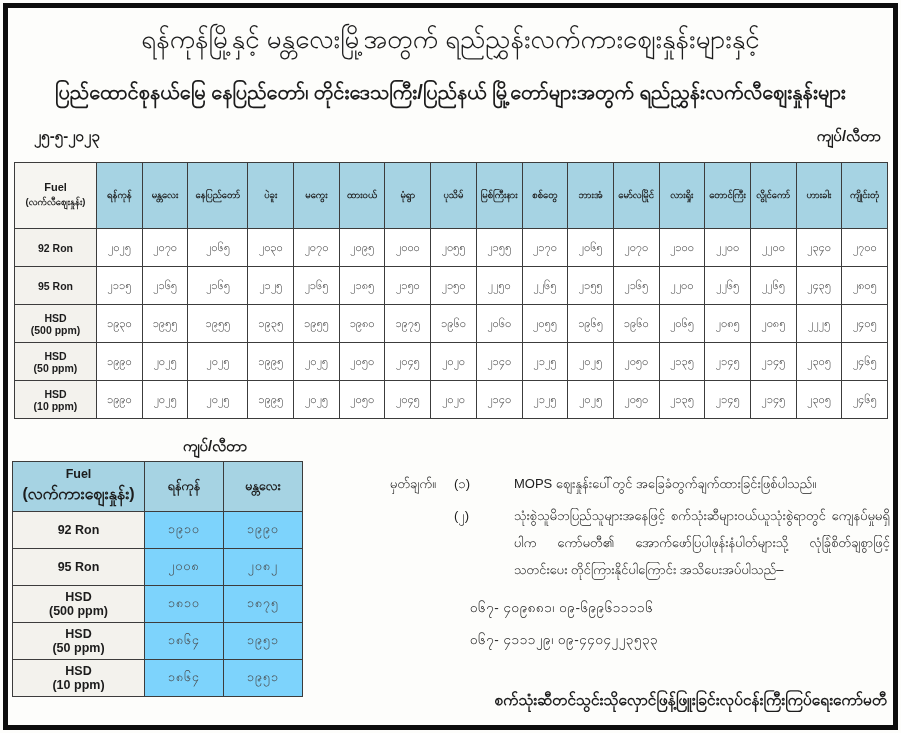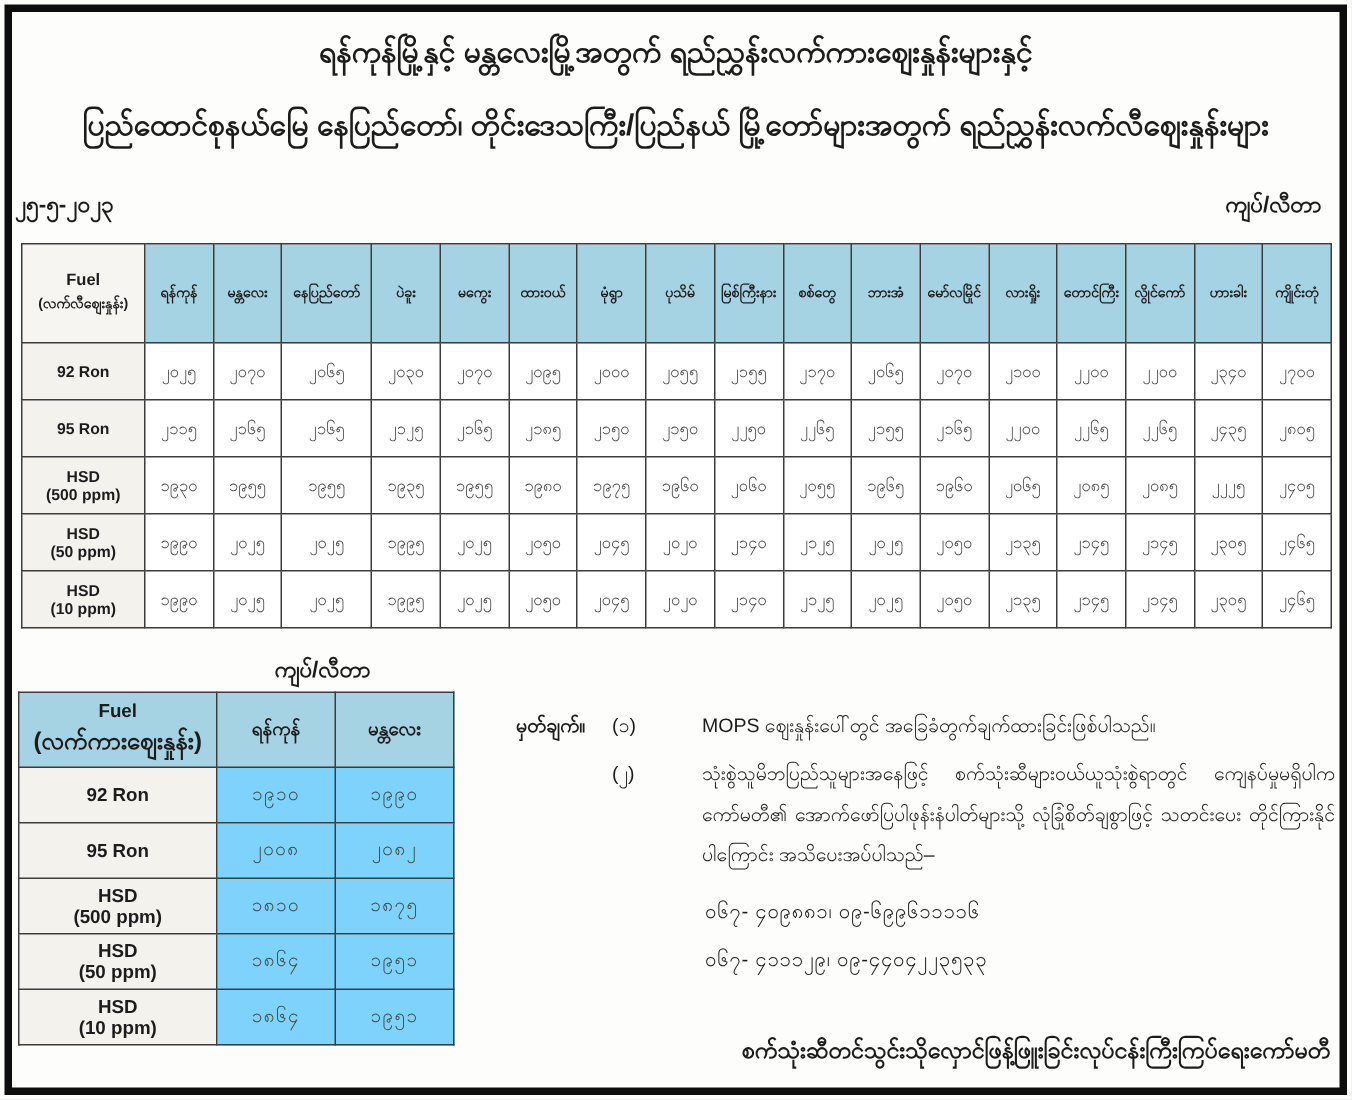--- a/index.html
+++ b/index.html
@@ -6,24 +6,24 @@
   * { box-sizing:border-box; }
   html,body { margin:0; padding:0; background:#e8e8e8; }
   .page {
     position:relative; width:901px; height:733px; background:#fdfdfb;
     font-family:"Liberation Sans","DejaVu Sans",sans-serif; color:var(--txt);
     margin:0 auto; overflow:hidden;
   }
   .frame { position:absolute; inset:3px; border:5px solid #0d0d0d; pointer-events:none; }
 
   .titles { position:absolute; left:30px; right:30px; top:22px; text-align:center; }
-  .title1 { font-size:20px; font-weight:bold; line-height:1.35; }
+  .title1 { font-size:26px; font-weight:normal; line-height:1.35; }
   .title2 { font-size:20px; font-weight:bold; line-height:1.35; margin-top:22px; }
 
-  .metaline { position:absolute; left:10px; right:20px; top:126px; font-size:15px; font-weight:bold; }
+  .metaline { position:absolute; left:34px; right:20px; top:126px; font-size:15px; font-weight:bold; }
   .date { float:left; }
   .unit { float:right; }
 
   table { border-collapse:collapse; table-layout:fixed;padding-left:24px; }
   .big { position:absolute; left:14px; top:162px; width:874px; }
   .big th, .big td { border:1px solid var(--line); text-align:center; vertical-align:middle; padding:0; }
   .big thead th { background:var(--blue); font-size:9.5px; font-weight:bold; height:66px; }
   .big thead th.corner { background:#f6f5f1; font-size:11px; }
   .big thead th.corner .l2 { font-weight:bold; font-size:9.5px; margin-top:3px;text-align:center; }
   .big tbody th { background:var(--label-bg); font-size:10.5px; font-weight:bold; height:38px; }
@@ -33,21 +33,21 @@
 
   .small { position:absolute; left:12px; top:461px; width:290px; }
   .small th, .small td { border:1.5px solid var(--line); text-align:center; vertical-align:middle; padding:0; }
   .small thead th { background:var(--blue); font-size:12.5px; font-weight:bold; height:50px; }
   .small thead th.corner .l2 { font-size:16px; margin-top:2px; }
   .small tbody th { background:var(--label-bg); font-size:12.5px; font-weight:bold; height:37px; }
   .small tbody td { background:#7dd3fc; font-size:12.5px; color:var(--num); letter-spacing:1px; }
 
   .notes { position:absolute; left:344px; top:470px; width:546px; font-size:13px; line-height:27px; }
   .note-row { display:flex; align-items:flex-start; }
-  .note-head { font-weight:bold; flex:0 0 64px; }
+  .note-head { font-weight:normal; flex:0 0 64px;margin-left:46px; }
   .note-num { flex:0 0 34px; }
   .note-text { flex:1; text-align:justify;margin-left:26px; }
   .note-row + .note-row { margin-top:5px; }
 
   .phones { position:absolute; left:470px; top:592px; width:400px; text-align:left; font-size:13.5px; line-height:32px; letter-spacing:0.5px; }
 
   .footer { position:absolute; left:330px; right:14px; top:690px; text-align:right; font-size:15.5px; font-weight:bold; }
 </style>
 </head>
 <body>

